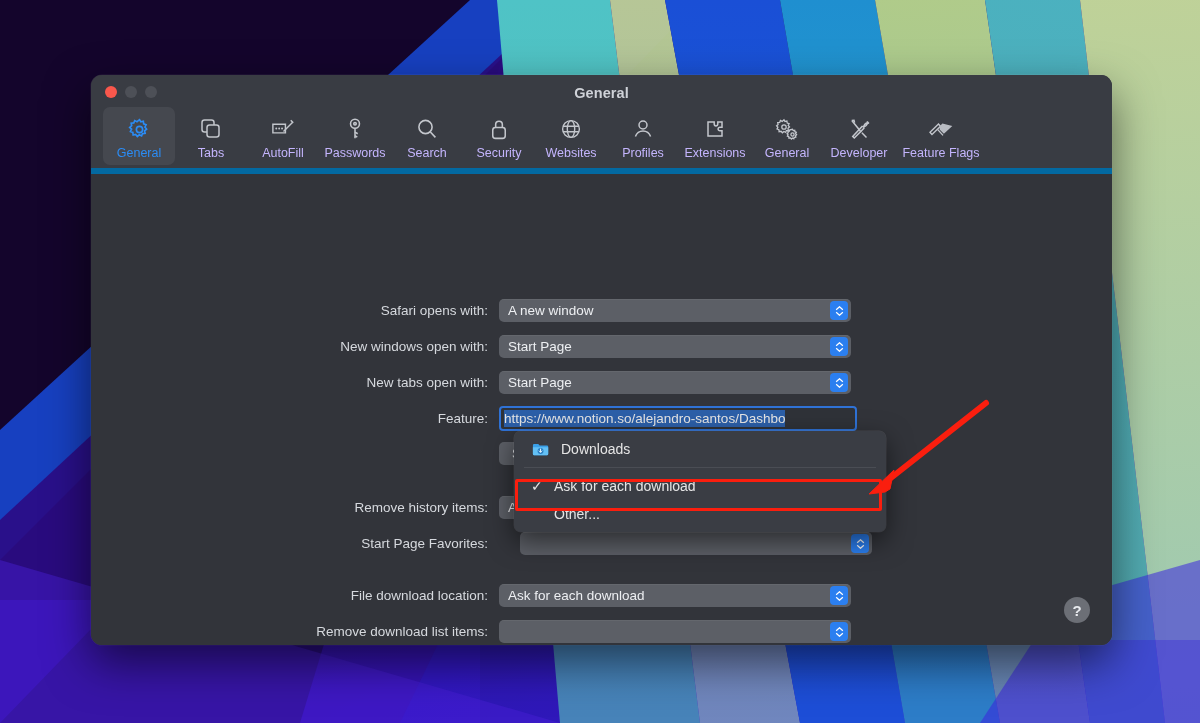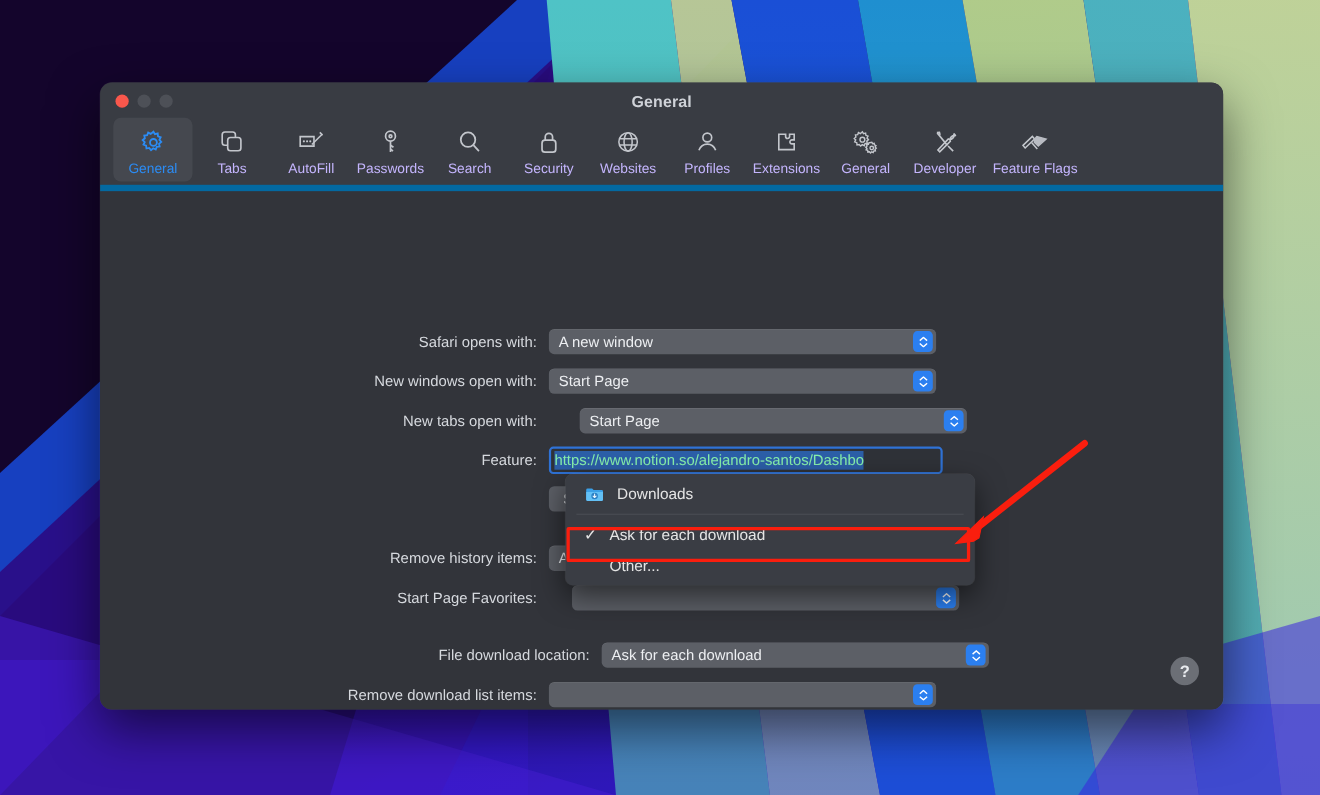--- a/index.html
+++ b/index.html
@@ -104,21 +104,21 @@
     width: 358px; height: 25px;
     background: #2f3238;
     border: 2px solid #2f72d6;
     border-radius: 4px;
     display: flex; align-items: center;
     padding: 0 3px;
     overflow: hidden;
   }
   .textfield .sel {
     background: #2c5fa8;
-    color: #86efac;
+    color: #e5e5e5;
     font-size: 13.5px;
     white-space: nowrap;
     padding: 1px 0;
   }
 
   .pushbtn {
     background: #5c5f66;
     border-radius: 5px;
     height: 23px;
     padding: 0 13px;
@@ -403,21 +403,21 @@
           <svg class="chev" viewBox="0 0 10 6">
               <path d="M1 4.4L5 .9l4 3.5" fill="none" stroke="#fff" stroke-width="1.5"></path>
             </svg>
           <svg class="chev" viewBox="0 0 10 6">
               <path d="M1 1.6L5 5.1l4-3.5" fill="none" stroke="#fff" stroke-width="1.5"></path>
             </svg>
         </span>
       </div>
     </div>
 
-    <div class="row" style="top:197px;gap:28px;">
+    <div class="row" style="top:197px;">
       <div class="lbl">New tabs open with:</div>
       <div class="popup">
         <span>Start Page</span>
         <span class="stepper">
           <svg class="chev" viewBox="0 0 10 6">
               <path d="M1 4.4L5 .9l4 3.5" fill="none" stroke="#fff" stroke-width="1.5"></path>
             </svg>
           <svg class="chev" viewBox="0 0 10 6">
               <path d="M1 1.6L5 5.1l4-3.5" fill="none" stroke="#fff" stroke-width="1.5"></path>
             </svg>
@@ -460,21 +460,21 @@
           <svg class="chev" viewBox="0 0 10 6">
               <path d="M1 4.4L5 .9l4 3.5" fill="none" stroke="#fff" stroke-width="1.5"></path>
             </svg>
           <svg class="chev" viewBox="0 0 10 6">
               <path d="M1 1.6L5 5.1l4-3.5" fill="none" stroke="#fff" stroke-width="1.5"></path>
             </svg>
         </span>
       </div>
     </div>
 
-    <div class="row" style="top:410px;margin-left:48px;">
+    <div class="row" style="top:410px;">
       <div class="lbl">File download location:</div>
       <div class="popup">
         <span>Ask for each download</span>
         <span class="stepper">
           <svg class="chev" viewBox="0 0 10 6">
               <path d="M1 4.4L5 .9l4 3.5" fill="none" stroke="#fff" stroke-width="1.5"></path>
             </svg>
           <svg class="chev" viewBox="0 0 10 6">
               <path d="M1 1.6L5 5.1l4-3.5" fill="none" stroke="#fff" stroke-width="1.5"></path>
             </svg>

